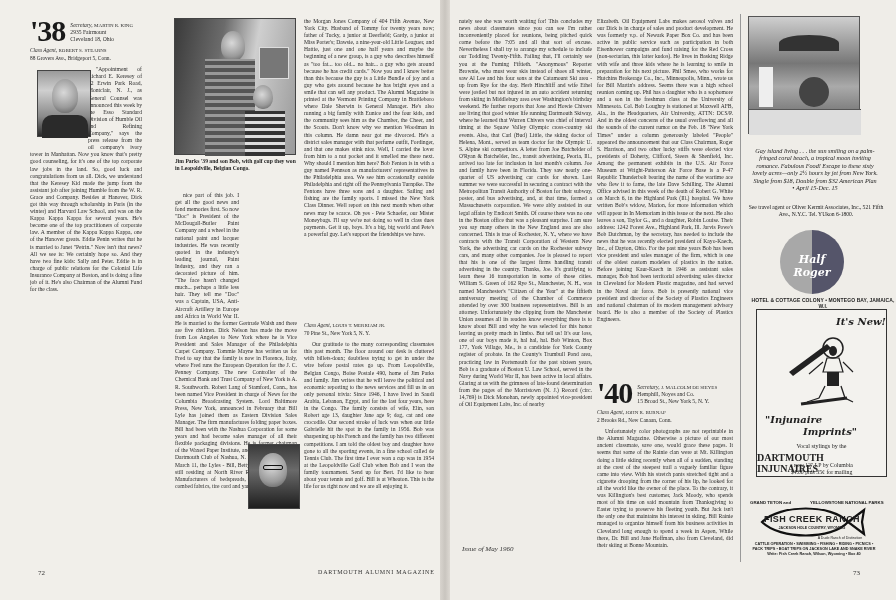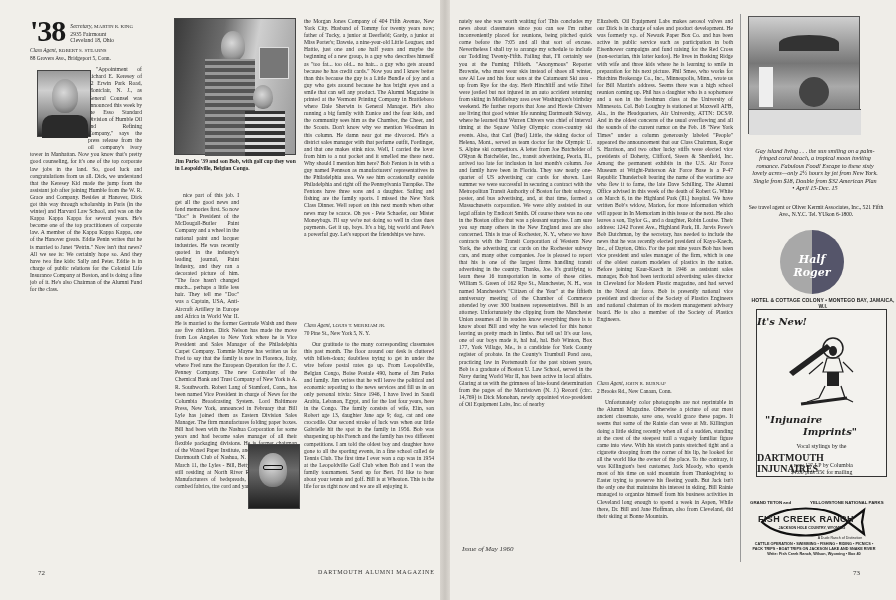--- a/index.html
+++ b/index.html
@@ -4,21 +4,21 @@
 <style>
 *{box-sizing:border-box;margin:0;padding:0}
 html,body{width:896px;height:600px;overflow:hidden}
 body{background:#e8e4de;font-family:"Liberation Serif",serif;color:#222;position:relative}
 .page{position:absolute;top:0;height:600px;background:#f1efea}
 .page-left{left:0;width:444px}
 .page-right{left:446px;width:450px;background:#efede8}
 .gutter{position:absolute;left:440px;top:0;width:10px;height:600px;background:linear-gradient(90deg,#d8d4ce,#c9c5bf 50%,#dcd8d2)}
 .col{position:absolute;font-size:5.6px;line-height:7.1px;text-align:justify;color:#2a2a2a;overflow:hidden}
 .col p{text-indent:8px;margin-bottom:0}
-.classhdr{display:flex;align-items:flex-end;margin-bottom:3px}
+.classhdr{display:flex;align-items:center;margin-bottom:3px}
 .classnum{font-size:30px;font-weight:bold;line-height:26px;margin-right:5px;letter-spacing:-1px;color:#1a1a1a}
 .classinfo{font-size:5.6px;line-height:6.6px;padding-top:2px}
 .sc{font-variant:small-caps;font-size:5px}
 .agent{font-size:5.4px;line-height:6.6px;margin-bottom:5px}
 .agent i{font-style:italic}
 .photo{position:absolute;background:linear-gradient(160deg,#6a6a6a,#2e2e2e 60%,#555);border:1px solid #444}
 .photo .face{position:absolute;border-radius:50% 50% 45% 45%;background:radial-gradient(circle at 45% 40%,#d9d9d9,#9a9a9a 60%,#555)}
 .caption{position:absolute;font-size:5.6px;line-height:7px;font-weight:bold;color:#222}
 .footer{position:absolute;font-size:7px;color:#333}
 .ad-img{position:absolute;background:repeating-linear-gradient(45deg,#888 0 2px,#bbb 2px 4px);border:1px solid #555}
@@ -91,20 +91,28 @@
 <div class="footer" style="left:318px;top:569px;font-size:6px;letter-spacing:.8px">DARTMOUTH ALUMNI MAGAZINE</div>
 
 <div class="col" style="left:459px;top:18px;width:133px;height:548px">
   <p style="text-indent:0">nately see she was worth waiting for! This concludes my news about classmates since you can see I'm rather inconveniently placed for reunions, being pitched quick come before the 7:05 and all that sort of excuse. Nevertheless I shall try to arrange my schedule to include our Toddling Twenty-Fifth. Failing that, I'll certainly see you at the Fuming Fiftieth. "Anonymous" Reporter Brownie, who must wear skis instead of shoes all winter, saw Al Lee and his four sons at the Catamount Ski area - up from Rye for the day. Herb Hinchliff and wife Ethel were jostled but not injured in an auto accident returning from skiing in Middlebury area over Washington's birthday weekend. He further reports that Jose and Howie Chivers are living that good winter life running Dartmouth Skiway, where he learned that Warren Chivers was chief of interval timing at the Squaw Valley Olympic cross-country ski events. Also, that Carl (Bud) Little, the skiing doctor of Helena, Mont., served as team doctor for the Olympic U. S. Alpine ski competitors. A letter from Joe Batchelder of O'Ryan &amp; Batchelder, Inc., transit advertising, Peoria, Ill., arrived too late for inclusion in last month's column. Joe and family have been in Florida. They saw nearly one-quarter of US advertising car cards for shown. Last summer we were successful in securing a contract with the Metropolitan Transit Authority of Boston for their subway, poster, and bus advertising, and, at that time, formed a Massachusetts corporation. We were ably assisted in our legal affairs by Endicott Smith. Of course there was no one in the Boston office that was a pleasant surprise. I am sure you say many others in the New England area are also concerned. This is true of Rochester, N. Y., where we have contracts with the Transit Corporation of Western New York, the advertising car cards on the Rochester subway cars, and many other companies. Joe is pleased to report that his is one of the largest firms handling transit advertising in the country. Thanks, Joe. It's gratifying to learn these 16 transportation in some of those cities. William S. Green of 162 Rye St., Manchester, N. H., was named Manchester's "Citizen of the Year" at the fiftieth anniversary meeting of the Chamber of Commerce attended by over 300 business representatives. Bill is an attorney. Unfortunately the clipping from the Manchester Union assumes all its readers know everything there is to know about Bill and why he was selected for this honor leaving us pretty much in limbo. But tell us! It's our loss, one of our boys made it, hal hal, hal. Bob Winton, Box 177, York Village, Me., is a candidate for York County register of probate. In the County's Trumbull Pond area, practicing law in Portsmouth for the past sixteen years, Bob is a graduate of Boston U. Law School, served in the Navy during World War II, has been active in local affairs. Glaring at us with the grimness of late-found determination from the pages of the Morristown (N. J.) Record (circ. 14,769) is Dick Monohan, newly appointed vice-president of Oil Equipment Labs, Inc. of nearby</p>
 </div>
 
 <div class="col" style="left:597px;top:18px;width:136px;height:352px">
   <p style="text-indent:0">Elizabeth. Oil Equipment Labs makes aerosol valves and our Dick is in charge of sales and product development. He was formerly v.p. of Newark Paper Box Co. and has been active in public service such as participation in both Eisenhower campaigns and fund raising for the Red Cross (non-sectarian, this latter kudos). He lives in Basking Ridge with wife and three kids where he is learning to smile in preparation for his next picture. Phil Smee, who works for Hutchins Brokerage Co., Inc., Minneapolis, Minn., wrote us for Bill Martin's address. Seems there was a high school reunion coming up. Phil has a daughter who is a sophomore and a son in the freshman class at the University of Minnesota. Col. Bob Loughry is stationed at Maxwell AFB, Ala., in the Headquarters, Air University, ATTN: DCS/P. And in the oldest concerns of the usual overflowing and all the sounds of the current rumor on the Feb. 18 "New York Times" under a column generously labeled "People" appeared the announcement that our Class Chairman, Roger S. Harrison, and two other lucky stiffs were elected vice presidents of Doherty, Clifford, Steers &amp; Shenfield, Inc. Among the permanent exhibits in the U.S. Air Force Museum at Wright-Patterson Air Force Base is a P-47 Republic Thunderbolt bearing the name of the wartime ace who flew it to fame, the late Dave Schilling. The Alumni Office advised in this week of the death of Robert G. White on March 6, in the Highland Park (Ill.) hospital. We have written Bob's widow, Marion, for more information which will appear in In Memoriam in this issue or the next. He also leaves a son, Taylor G., and a daughter, Robin Louise. Their address: 1242 Forest Ave., Highland Park, Ill. Jarvis Powe's Bob Dutchman, by the secretary, has needed to include the news that he was recently elected president of Kayo-Kaech, Inc., of Dayton, Ohio. For the past nine years Bob has been vice president and sales manager of the firm, which is one of the oldest custom modelers of plastics in the nation. Before joining Kaur-Kaech in 1946 as assistant sales manager, Bob had been territorial advertising sales director in Cleveland for Modern Plastic magazine, and had served in the Naval air force. Bob is presently national vice president and director of the Society of Plastics Engineers and national chairman of its modern management advisory board. He is also a member of the Society of Plastics Engineers.</p>
 </div>
 <div class="col" style="left:597px;top:380px;width:136px;height:186px">
+  <div class="classhdr">
+    <div class="classnum">'40</div>
+    <div class="classinfo">
+      <i>Secretary,</i> <span class="sc">J. MALCOLM DE SIEYES</span><br>
+      <span>Hemphill, Noyes and Co.</span><br>
+      <span>15 Broad St., New York 5, N. Y.</span>
+    </div>
+  </div>
   <div class="agent">
     <i>Class Agent,</i> <span class="sc">JOHN R. BURNAP</span><br>
     <span>2 Brooks Rd., New Canaan, Conn.</span>
   </div>
   <p>Unfortunately color photographs are not reprintable in the Alumni Magazine. Otherwise a picture of our most ancient classmate, save one, would grace these pages. It seems that some of the Rainie clan were at Mt. Killington doing a little skiing recently when all of a sudden, standing at the crest of the steepest trail a vaguely familiar figure came into view. With his stretch pants stretched tight and a cigarette drooping from the corner of his lip, he looked for all the world like the owner of the place. To the contrary, it was Killington's best customer, Jack Moody, who spends most of his time on said mountain from Thanksgiving to Easter trying to preserve his fleeting youth. But Jack isn't the only one that maintains his interest in skiing. Bill Rainie managed to organize himself from his business activities in Cleveland long enough to spend a week in Aspen, While there, Dr. Bill and Jane Hoffman, also from Cleveland, did their skiing at Bonne Mountain.</p>
 </div>
 
 <div class="footer" style="left:462px;top:545px;font-style:italic">Issue of May 1960</div>
 <div class="footer" style="left:853px;top:569px">73</div>
 
@@ -119,21 +127,21 @@
 <div class="ad-text" style="left:752px;top:147px;width:126px">Gay island living . . . the sun smiling on a palm-fringed coral beach, a tropical moon inviting romance. Fabulous Food! Escape to these sixty lovely acres—only 2½ hours by jet from New York. Single from $18, Double from $32 American Plan • April 15-Dec. 15</div>
 <div class="ad-text" style="left:746px;top:204px;width:140px;font-style:normal;font-size:5.6px;line-height:6.6px">See travel agent or Oliver Kermit Associates, Inc., 521 Fifth Ave., N.Y.C. Tel. YUkon 6-1800.</div>
 <div class="halfmoon">
   <div class="hm-l"></div>
     <div class="hm-r"></div>
 </div>
 <div class="hm-text">Half Roger</div>
 <div class="hm-sub">HOTEL &amp; COTTAGE COLONY • MONTEGO BAY, JAMAICA, W.I.</div>
 
 <div class="injbox">
-  <div style="position:absolute;top:6px;width:100%;text-align:left;font-weight:bold;font-style:italic;font-size:10px;font-family:'DejaVu Serif',serif">It's New!</div>
+  <div style="position:absolute;top:6px;width:100%;text-align:right;font-weight:bold;font-style:italic;font-size:10px;font-family:'DejaVu Serif',serif">It's New!</div>
   <div style="position:absolute;left:30px;top:22px;width:72px;height:76px">
     <svg width="72" height="76" viewBox="0 0 72 76">
       <path d="M2 40 L40 12 L44 16 L6 44 Z" fill="#222"></path>
       <circle cx="46" cy="16" r="10" fill="none" stroke="#222" stroke-width="1.5"></circle>
       <ellipse cx="46" cy="19" rx="4" ry="5" fill="#222"></ellipse>
       <path d="M40 26 L36 40 L56 40 L52 26 Z" fill="none" stroke="#222" stroke-width="1.2"></path>
       <path d="M36 30 L22 42 M56 30 L66 40" stroke="#222" stroke-width="1.2"></path>
       <rect x="40" y="40" width="12" height="14" fill="#222"></rect>
       <path d="M38 54 L32 66 L20 70 M54 54 L58 66 L66 70" stroke="#222" stroke-width="1.3" fill="none"></path>
       <path d="M14 72 L60 66" stroke="#222" stroke-width="3"></path>
@@ -147,18 +155,18 @@
   <div style="position:absolute;top:159px;width:100%;text-align:center;font-size:5.8px">$4.00 plus 35¢ for mailing</div>
 </div>
 
 <div class="fishbox">
   <div style="position:absolute;left:0;top:0;font-size:4.4px;font-family:'Liberation Sans',sans-serif;font-weight:bold">GRAND TETON and</div>
   <div style="position:absolute;left:60px;top:0;font-size:4.4px;font-family:'Liberation Sans',sans-serif;font-weight:bold">YELLOWSTONE NATIONAL PARKS</div>
   <svg style="position:absolute;left:6px;top:6px" width="112" height="32" viewBox="0 0 112 32">
     <path d="M6 16 C 24 -2, 76 -2, 92 16 C 76 34, 24 34, 6 16 Z" fill="none" stroke="#111" stroke-width="2.2"></path>
     <path d="M92 16 L108 4 L106 16 L108 28 Z" fill="none" stroke="#111" stroke-width="2.2"></path>
   </svg>
-  <div style="position:absolute;left:8px;top:14px;width:108px;text-align:left;font-size:9px;font-weight:bold;font-family:'Liberation Sans',sans-serif;letter-spacing:.4px">FISH CREEK RANCH</div>
+  <div style="position:absolute;left:8px;top:14px;width:108px;text-align:center;font-size:9px;font-weight:bold;font-family:'Liberation Sans',sans-serif;letter-spacing:.4px">FISH CREEK RANCH</div>
   <div style="position:absolute;left:8px;top:26px;width:108px;text-align:center;font-size:3.6px;font-family:'Liberation Sans',sans-serif;font-weight:bold">JACKSON HOLE COUNTRY, WYOMING</div>
   <div style="position:absolute;left:60px;top:36px;width:60px;text-align:center;font-size:3.6px;font-family:'Liberation Sans',sans-serif">A Dude Ranch of Distinction</div>
   <div style="position:absolute;left:0;top:42px;width:128px;text-align:center;font-size:3.8px;line-height:4.6px;font-family:'Liberation Sans',sans-serif;font-weight:bold">CATTLE OPERATION • SWIMMING • FISHING • RIDING • PICNICS • PACK TRIPS • BOAT TRIPS ON JACKSON LAKE AND SNAKE RIVER</div>
   <div style="position:absolute;left:0;top:52px;width:128px;text-align:center;font-size:3.8px;font-family:'Liberation Sans',sans-serif;font-weight:bold">Write: Fish Creek Ranch, Wilson, Wyoming • Box 40</div>
 </div>
 
 </body></html>

